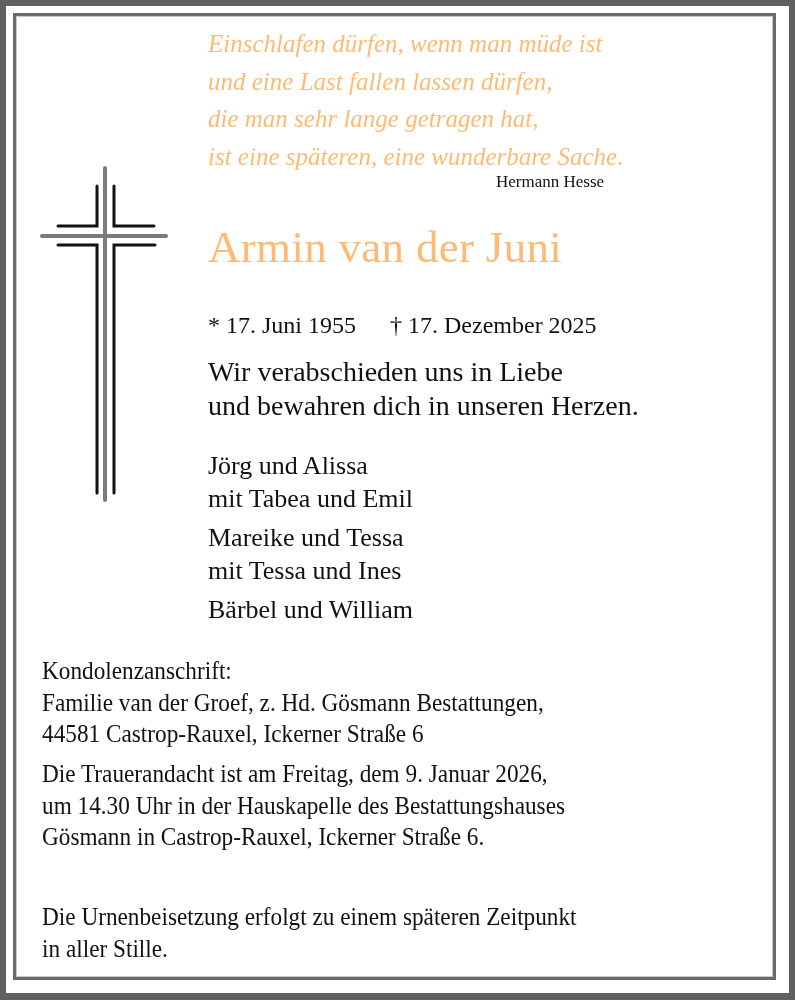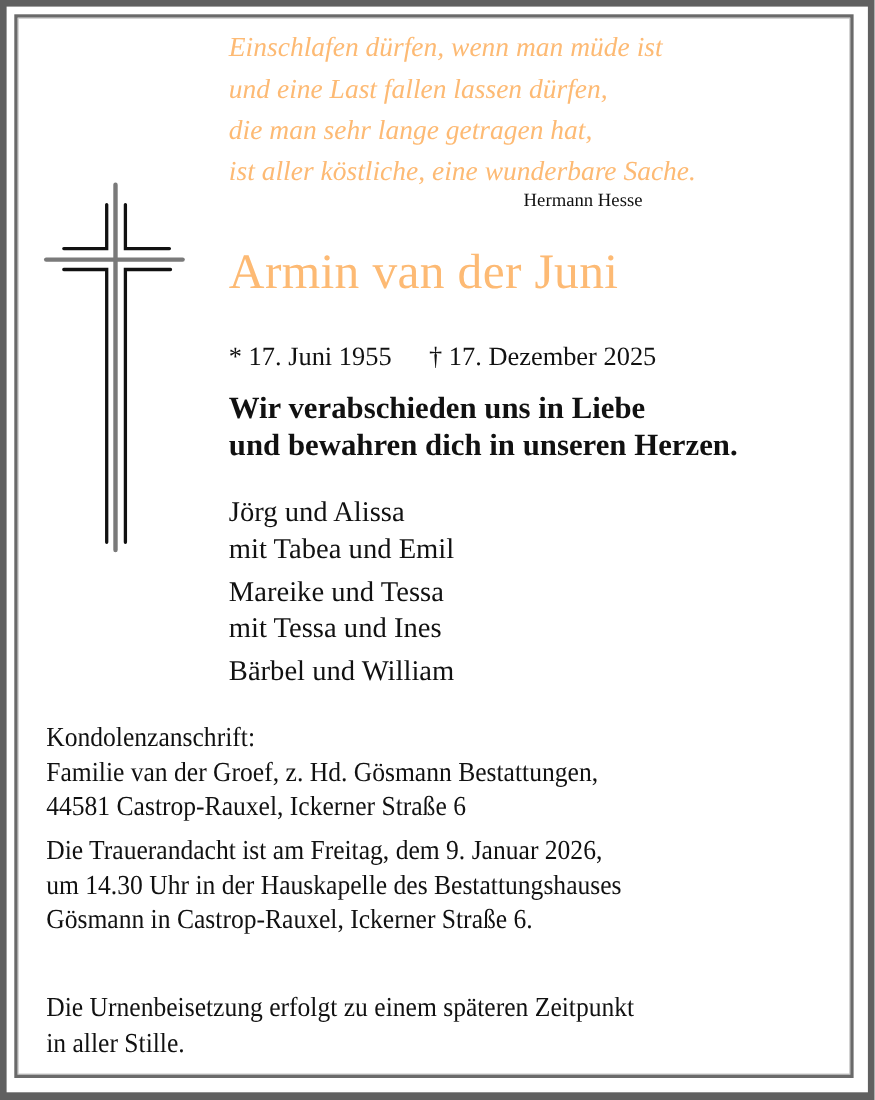--- a/index.html
+++ b/index.html
@@ -3,25 +3,25 @@
 <meta charset="utf-8">
 <style>
   html, body { margin: 0; padding: 0; }
   body { width: 795px; height: 1000px; background: #606060; position: relative; overflow: hidden; }
   .outer-white { position: absolute; left: 6px; top: 6px; width: 783px; height: 987px; background: #ffffff; }
   .inner-frame { position: absolute; left: 13px; top: 13px; width: 763px; height: 967px; border: 3px solid #6a6a6a; box-shadow: inset 0 0 0 1px #c8c8c8; background: #ffffff; box-sizing: border-box; }
   .serif { font-family: Liberation Serif, serif; color: #fdba74; }
   .lib { font-family: "Liberation Serif", "DejaVu Serif", serif; color: #111; }
   .poem { position: absolute; left: 208px; top: 25px; font-style: italic; font-size: 25px; line-height: 37.5px; }
   .poem div { white-space: nowrap; }
-  .author { position: absolute; left: 476px; top: 172px; font-size: 17px; }
+  .author { position: absolute; left: 496px; top: 172px; font-size: 17px; }
   .name { position: absolute; left: 208px; top: 221px; font-size: 45px; white-space: nowrap; letter-spacing: 0.3px; }
   .dates { position: absolute; left: 208px; top: 312px; font-size: 24px; white-space: nowrap; }
   .dates .death { margin-left: 34px; }
-  .farewell { position: absolute; left: 208px; top: 355px; font-size: 28px; line-height: 34px; white-space: nowrap; font-weight: bold; }
+  .farewell { position: absolute; left: 208px; top: 355px; font-size: 28px; line-height: 34px; white-space: nowrap; }
   .family { position: absolute; left: 208px; top: 449px; font-size: 26px; white-space: nowrap; }
   .family .group { line-height: 33px; margin-bottom: 6px; }
   .family .group div { line-height: 33px; }
   .block { position: absolute; left: 42px; font-size: 25px; line-height: 31.5px; white-space: nowrap; transform-origin: left top; }
   .addr { top: 655px; transform: scaleX(0.93); }
   .service { top: 758px; transform: scaleX(0.93); }
   .urn { top: 901px; transform: scaleX(0.93); }
   svg.cross { position: absolute; left: 0; top: 0; }
 </style>
 </head>
@@ -44,21 +44,21 @@
       <line x1="105" y1="168" x2="105" y2="500"></line>
       <line x1="42" y1="236" x2="166" y2="236"></line>
     </g>
   </g>
 </svg>
 
 <div class="poem serif">
   <div>Einschlafen dürfen, wenn man müde ist</div>
   <div>und eine Last fallen lassen dürfen,</div>
   <div>die man sehr lange getragen hat,</div>
-  <div>ist aller köstliche, eine wunderbare Sache.</div>
+  <div>ist eine späteren, eine wunderbare Sache.</div>
 </div>
 <div class="author lib">Hermann Hesse</div>
 
 <div class="name serif">Armin van der Juni</div>
 
 <div class="dates lib">
   <span>* 17. Juni 1955</span><span class="death">† 17. Dezember 2025</span>
 </div>
 
 <div class="farewell lib">

